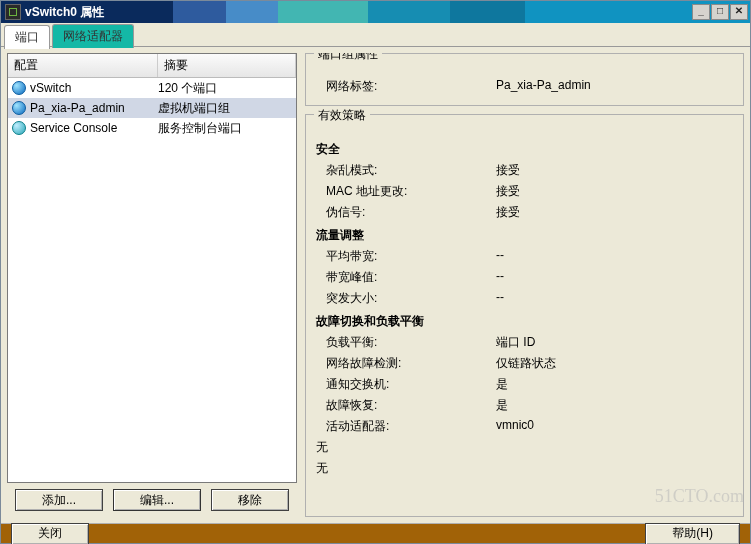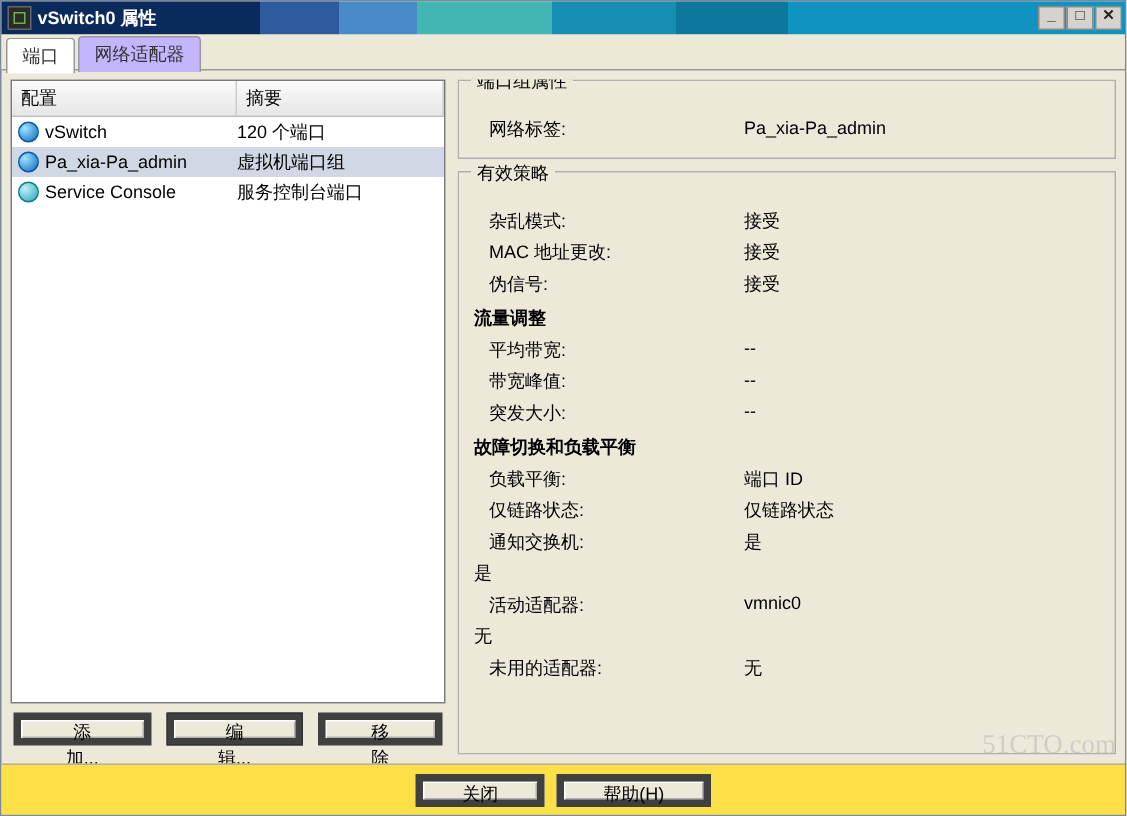--- a/index.html
+++ b/index.html
@@ -6,51 +6,51 @@
   html, body { margin:0; padding:0; font-family: "Microsoft YaHei", Tahoma, sans-serif; font-size:12px; background:#ece9d8; }
   .window { width:751px; height:544px; border:1px solid #7b8a9a; display:flex; flex-direction:column; background:#ece9d8; position:relative; }
   .titlebar { height:22px; display:flex; align-items:center; background:linear-gradient(to right,#0a2a5c 0%,#0a2a5c 23%,#2e5b9e 23% 30%, #478cc8 30% 37%, #42b6b2 37% 49%, #168db2 49% 60%, #0e779e 60% 70%, #1093c1 70% 100%); color:#fff; font-weight:bold; padding:0 2px 0 4px; }
   .titlebar .icon { width:16px;height:16px; background:#2a2a2a; display:inline-block; margin-right:4px; border:1px solid #666; position:relative; }
   .titlebar .icon::after{content:"";position:absolute;inset:3px;border:1px solid #6db33f;}
   .titlebar .title-text { flex:1; font-size:12px; }
   .win-btns { display:flex; gap:1px; }
   .win-btn { width:18px; height:16px; background:#d6d3ce; border:1px solid #8a8a8a; font-size:10px; line-height:12px; text-align:center; color:#222; cursor:pointer; }
 
   .tabs { height:24px; display:flex; align-items:center; padding:2px 3px 0 3px; border-bottom:1px solid #999; background:#ece9d8; }
-  .tab { padding:3px 10px 3px 10px; border:1px solid #999; border-bottom:none; background:#c4b5fd; margin-right:2px; border-radius:3px 3px 0 0; cursor:pointer; color:#333; }
+  .tab { padding:3px 10px 3px 10px; border:1px solid #999; border-bottom:none; background:#14b8a6; margin-right:2px; border-radius:3px 3px 0 0; cursor:pointer; color:#333; }
   .tab.active { background:#fff; position:relative; top:1px; font-weight:normal; }
 
   .body-area { flex:1; display:flex; padding:6px; gap:8px; min-height:0; }
 
   .left-pane { width:290px; display:flex; flex-direction:column; }
   .grid-wrap { flex:1; border:1px solid #7a7a7a; background:#fff; display:flex; flex-direction:column; min-height:0; }
   .grid-head { display:flex; background:linear-gradient(#fbfbfb,#e6e6e6); border-bottom:1px solid #bbb; }
   .grid-head div { padding:3px 6px; border-right:1px solid #ccc; font-size:12px; }
   .gh-a{ width:150px; } .gh-b{ flex:1; }
   .grid-body { flex:1; overflow:auto; }
   .grid-row { display:flex; align-items:center; height:20px; cursor:pointer; }
   .grid-row.sel { background:#d0d7e5; }
   .grid-row .c-a{ width:150px; padding-left:4px; display:flex; align-items:center; gap:4px;text-align:right; }
   .grid-row .c-b{ flex:1; }
   .net-icon{ width:14px;height:14px; border-radius:50%; background:radial-gradient(circle at 30% 30%, #9fe4ff, #0a6abf); border:1px solid #0a5b9f; }
   .srv-icon{ width:14px;height:14px; border-radius:50%; background:radial-gradient(circle at 30% 30%, #bfeeff, #2aa7b7); border:1px solid #0b7f8b; }
 
   .left-btns { display:flex; gap:10px; padding:6px 2px; justify-content:center; }
-  .btn { min-width:78px; height:22px; background:#ece9d8; border:5px solid #404040; box-shadow:inset 1px 1px #fff, inset -1px -1px #b0b0b0; cursor:pointer; padding:0 26px; font-size:12px; }
+  .btn { min-width:78px; height:22px; background:#ece9d8; border:1px solid #404040; box-shadow:inset 1px 1px #fff, inset -1px -1px #b0b0b0; cursor:pointer; padding:0 26px; font-size:12px; }
   .btn.default{ outline:1px solid #333; outline-offset:-1px; }
 
   .right-pane { flex:1; display:flex; flex-direction:column; gap:8px; min-height:0; overflow:auto; }
   .groupbox { border:1px solid #b0b0b0; padding:22px 10px 8px 10px; position:relative; }
   .groupbox .legend { position:absolute; top:-8px; left:8px; background:#ece9d8; padding:0 4px; font-size:12px; }
   .kv { display:flex; }
   .kv .k{ width:180px; padding:2px 0 2px 10px; }
   .kv .v{ flex:1; padding:2px 0; }
   .sect-h { font-weight:bold; padding:4px 0 2px 0; }
 
-  .footer { height:34px; border-top:1px solid #b0b0b0; display:flex; align-items:center; justify-content:center; gap:8px; padding:0 10px; background:#fde047; }
+  .footer { height:20px; border-top:1px solid #b0b0b0; display:flex; align-items:center; justify-content:space-between; gap:8px; padding:0 10px; background:#a16207; }
 
   .watermark{ position:absolute; right:6px; bottom:36px; font-size:18px; color:#b8b8b8; opacity:.55; pointer-events:none; font-family: Georgia, serif; }
 </style>
 </head>
 <body>
 
 <div class="window">
   <div class="titlebar">
     <span class="icon"></span>
     <span class="title-text">vSwitch0 属性</span>
@@ -108,20 +108,21 @@
       <div class="groupbox">
         <div class="legend">端口组属性</div>
         <div class="kv">
             <div class="k">网络标签:</div>
             <div class="v">Pa_xia-Pa_admin</div>
           </div>
       </div>
 
       <div class="groupbox" style="flex:1;">
         <div class="legend">有效策略</div>
+        <div class="sect-h">安全</div>
         <div class="kv">
             <div class="k">杂乱模式:</div>
             <div class="v">接受</div>
           </div>
         <div class="kv">
             <div class="k">MAC 地址更改:</div>
             <div class="v">接受</div>
           </div>
         <div class="kv">
             <div class="k">伪信号:</div>
@@ -139,39 +140,39 @@
         <div class="kv">
             <div class="k">突发大小:</div>
             <div class="v">--</div>
           </div>
         <div class="sect-h">故障切换和负载平衡</div>
         <div class="kv">
             <div class="k">负载平衡:</div>
             <div class="v">端口 ID</div>
           </div>
         <div class="kv">
-            <div class="k">仅链路状态:</div>
+            <div class="k">网络故障检测:</div>
             <div class="v">仅链路状态</div>
           </div>
         <div class="kv">
             <div class="k">通知交换机:</div>
             <div class="v">是</div>
           </div>
         <div class="kv">
+            <div class="k">故障恢复:</div>
             <div class="v">是</div>
           </div>
         <div class="kv">
             <div class="k">活动适配器:</div>
             <div class="v">vmnic0</div>
           </div>
         <div class="kv">
             <div class="v">无</div>
           </div>
         <div class="kv">
-            <div class="k">未用的适配器:</div>
             <div class="v">无</div>
           </div>
       </div>
     </div>
   </div>
 
   <div class="footer">
     <button class="btn">关闭</button>
     <button class="btn">帮助(H)</button>
   </div>

